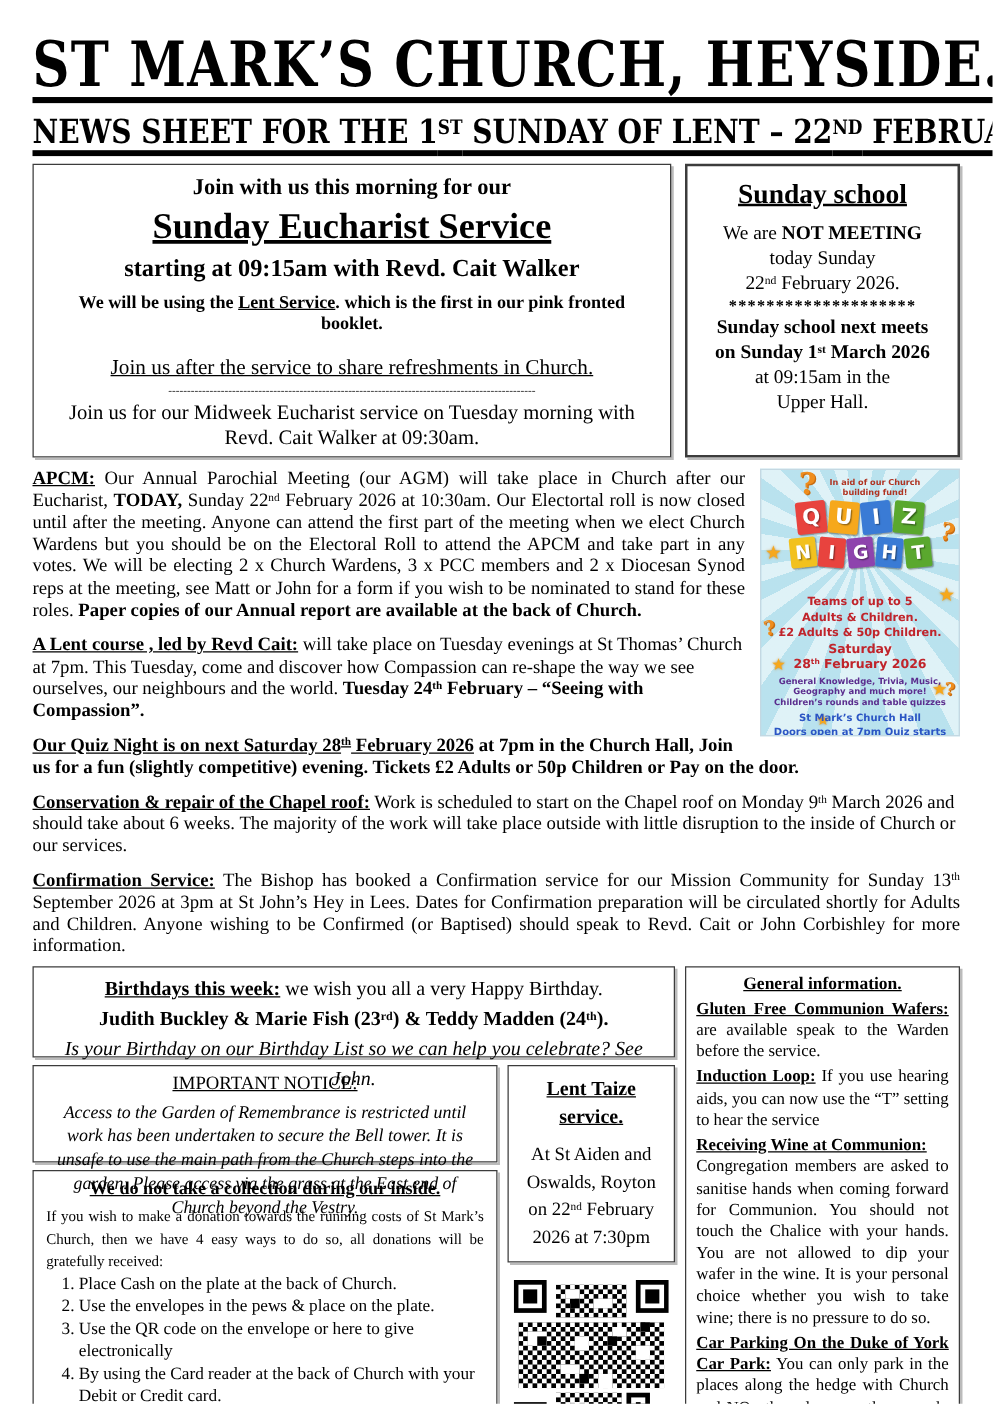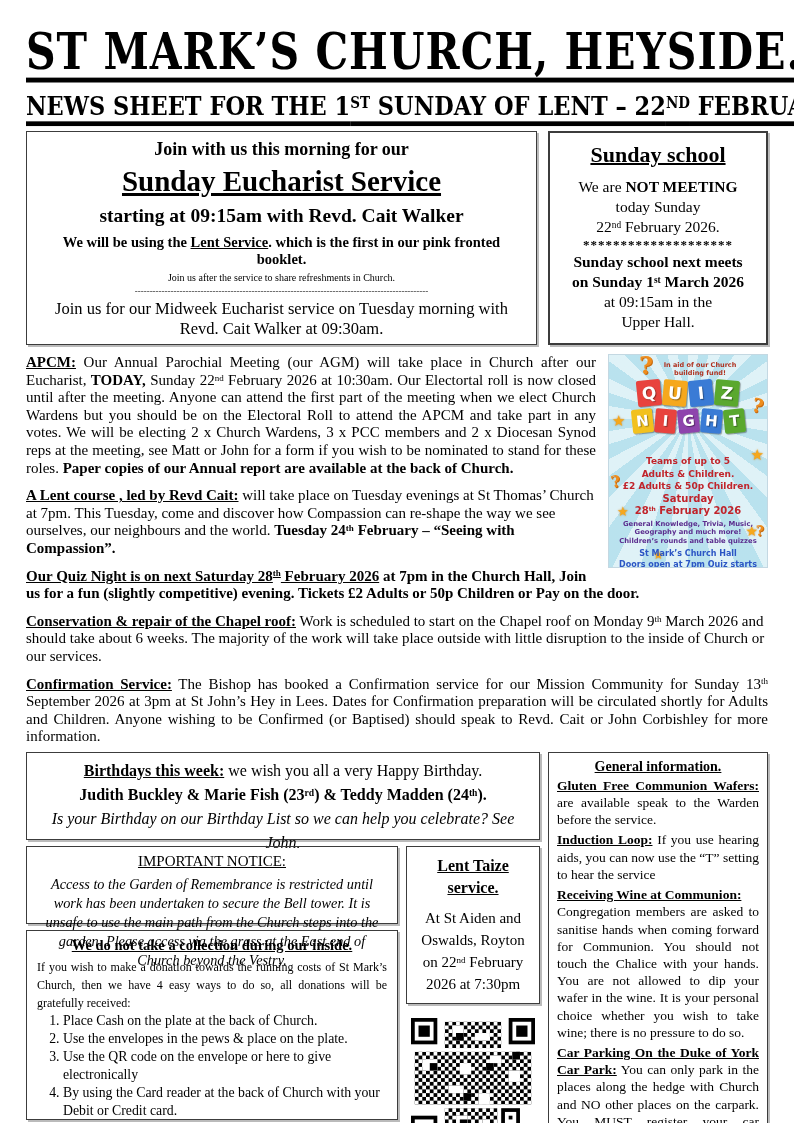--- a/index.html
+++ b/index.html
@@ -21,21 +21,21 @@
 
   
   .row1 { display:flex; gap:11px; margin-top:12px; align-items:stretch; }
   .eu-box { width:511px; border:1px solid #3c3c3c; box-shadow:2px 2px 0 #bbb;
     text-align:center; padding:7px 10px 5px; }
   .eu-intro { font-size:18px; font-weight:bold; }
   .eu-title { font-size:29px; font-weight:bold; text-decoration:underline;
     text-decoration-thickness:2.5px; margin:5px 0 7px; }
   .eu-sub { font-size:19.5px; font-weight:bold; }
   .eu-booklet { font-size:14.5px; font-weight:bold; margin-top:7px; }
-  .eu-refresh { font-size:10px; margin-top:4px; }
+  .eu-refresh { font-size:17px; margin-top:16px;text-decoration:underline; }
   .eu-div { font-size:9px; color:#222; line-height:10px; margin-top:3px;
     white-space:nowrap; overflow:hidden; }
   .eu-mid1 { font-size:16.5px; margin-top:3px; }
   .eu-mid2 { font-size:16.5px; font-weight:normal; }
   .ss-box { flex:1; border:2px solid #3c3c3c; box-shadow:2px 2px 0 #bbb;
     text-align:center; padding:9px 6px 5px; }
   .ss-title { display:inline-block; font-size:22px; font-weight:bold;
     text-decoration:underline; text-decoration-thickness:2px; margin-bottom:9px; }
   .ss-line { font-size:15.5px; line-height:20px; }
   .ss-stars { font-size:13px; font-weight:bold; letter-spacing:1px; line-height:15px; }
@@ -70,21 +70,21 @@
   .p-blue .und { text-decoration:underline; }
   .deco { position:absolute; z-index:1; font-weight:bold; }
   .deco.star { color:#f6a81c; text-shadow:0 0 2px #c87c10; }
   .deco.qmark { color:#ef8d1d; text-shadow:1px 1px 0 #c86c10; font-family:"DejaVu Serif",serif; }
 
   
   .bottom { display:flex; gap:8px; height:388px; margin-top:0; }
   .b-left { width:514px; display:flex; flex-direction:column; }
   .b-right { flex:1; }
   .bday-box { border:1px solid #3c3c3c; box-shadow:2px 2px 0 #bbb; text-align:center;
-    padding:6px 8px; height:88px; }
+    padding:6px 8px; height:73px; }
   .bday-l1 { font-size:16px; line-height:24px; }
   .bday-l2 { font-size:16px; font-weight:bold; line-height:24px; }
   .bday-l3 { font-size:16px; font-style:italic; line-height:24px; }
   .sub-row { display:flex; gap:8px; margin-top:6px; flex:1; }
   .col-a { width:372px; }
   .col-b { flex:1; display:flex; flex-direction:column; align-items:center; }
   .notice-box { border:1px solid #3c3c3c; box-shadow:2px 2px 0 #bbb; text-align:center;
     padding:6px 10px; height:78px; }
   .notice-title { font-size:15px; text-decoration:underline; margin-bottom:5px; }
   .notice-body { font-size:14.3px; font-style:italic; line-height:19px; }

